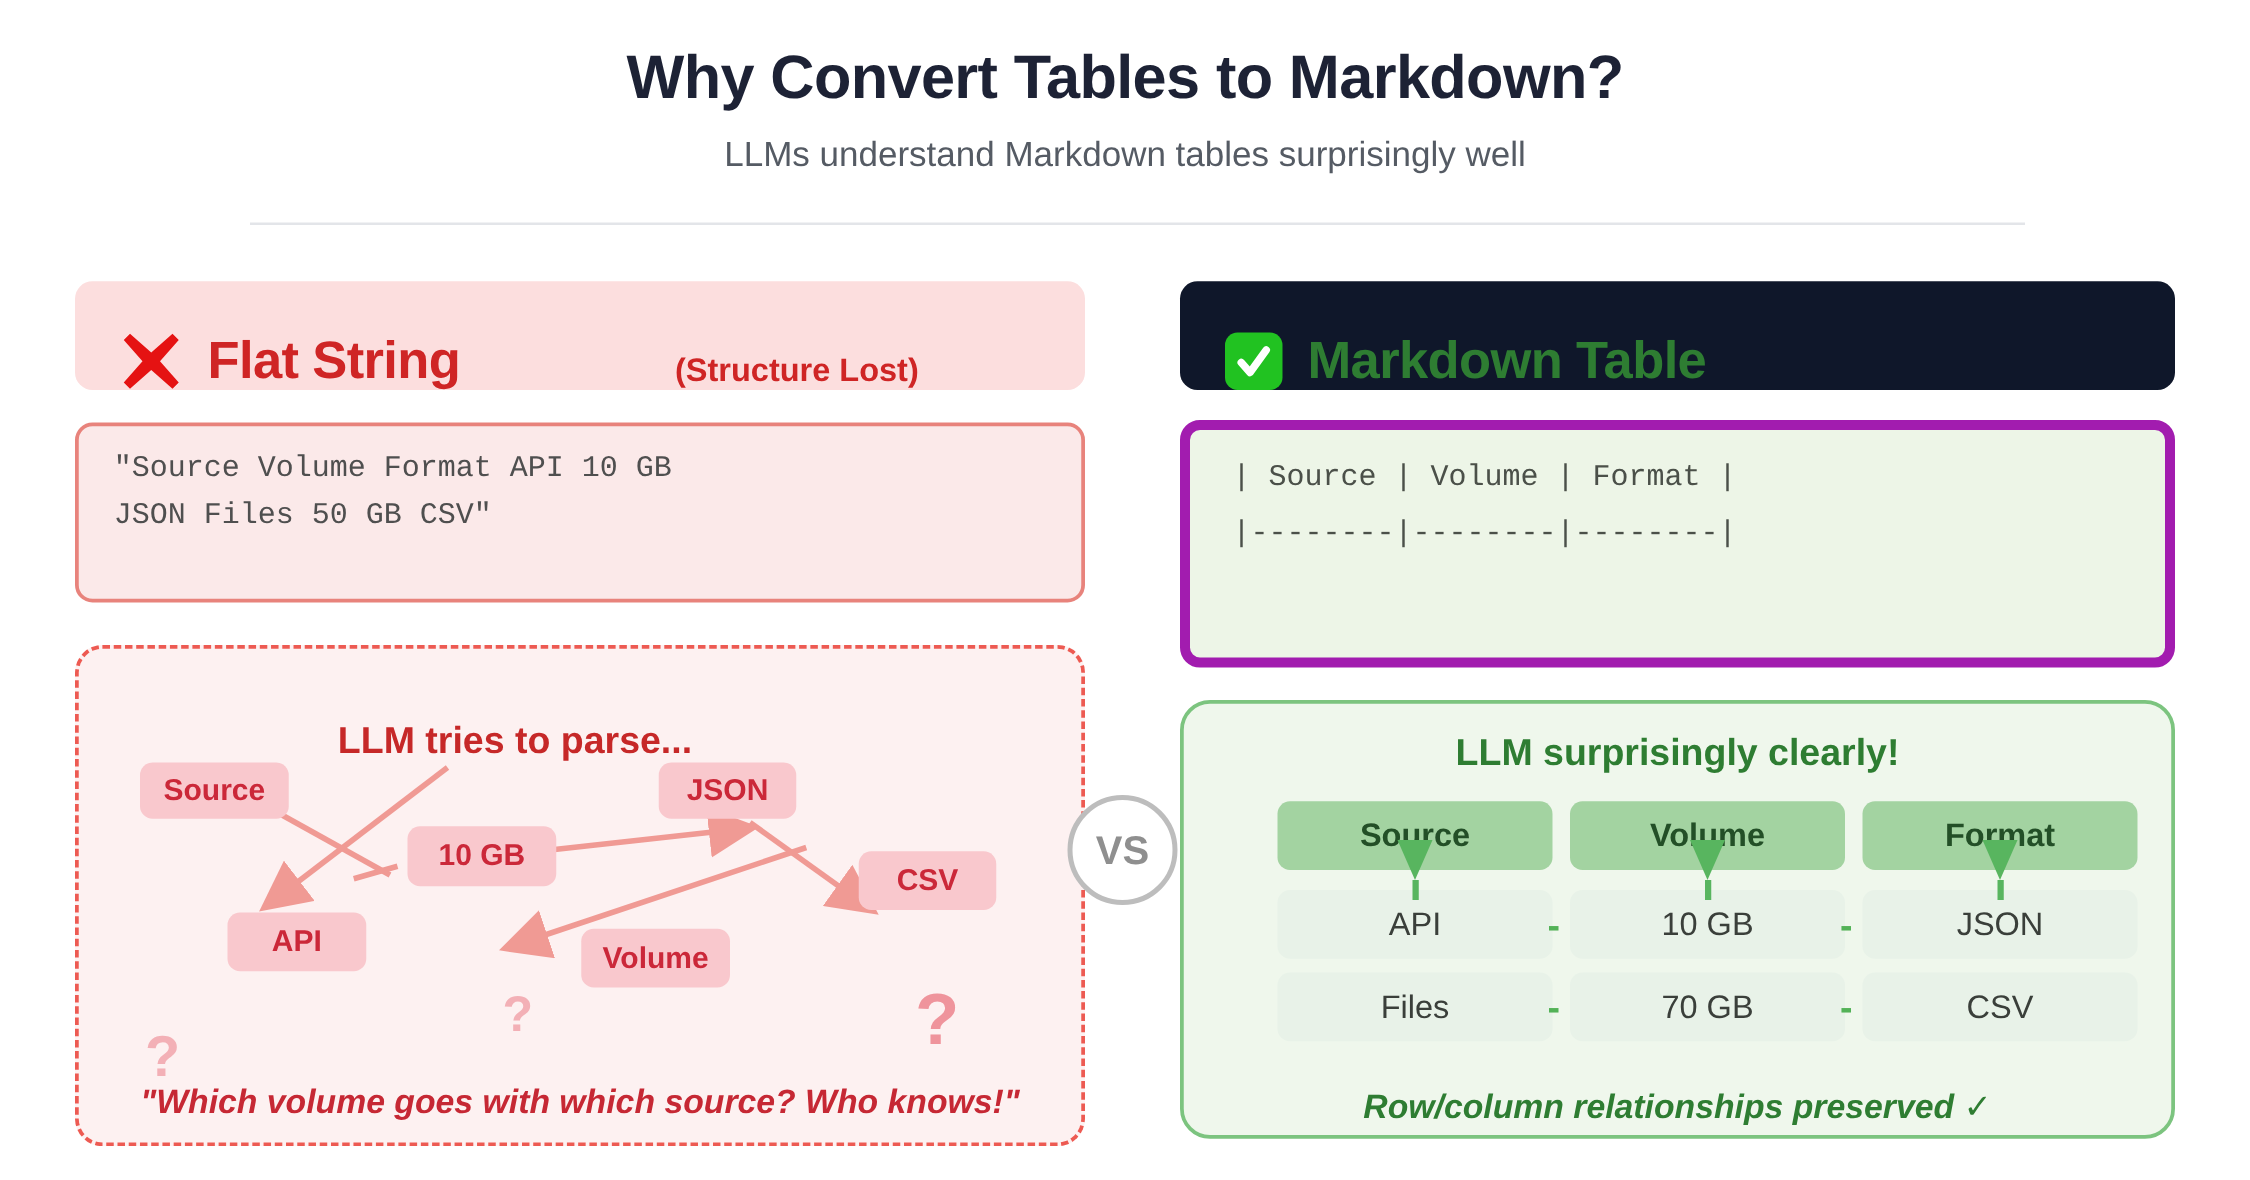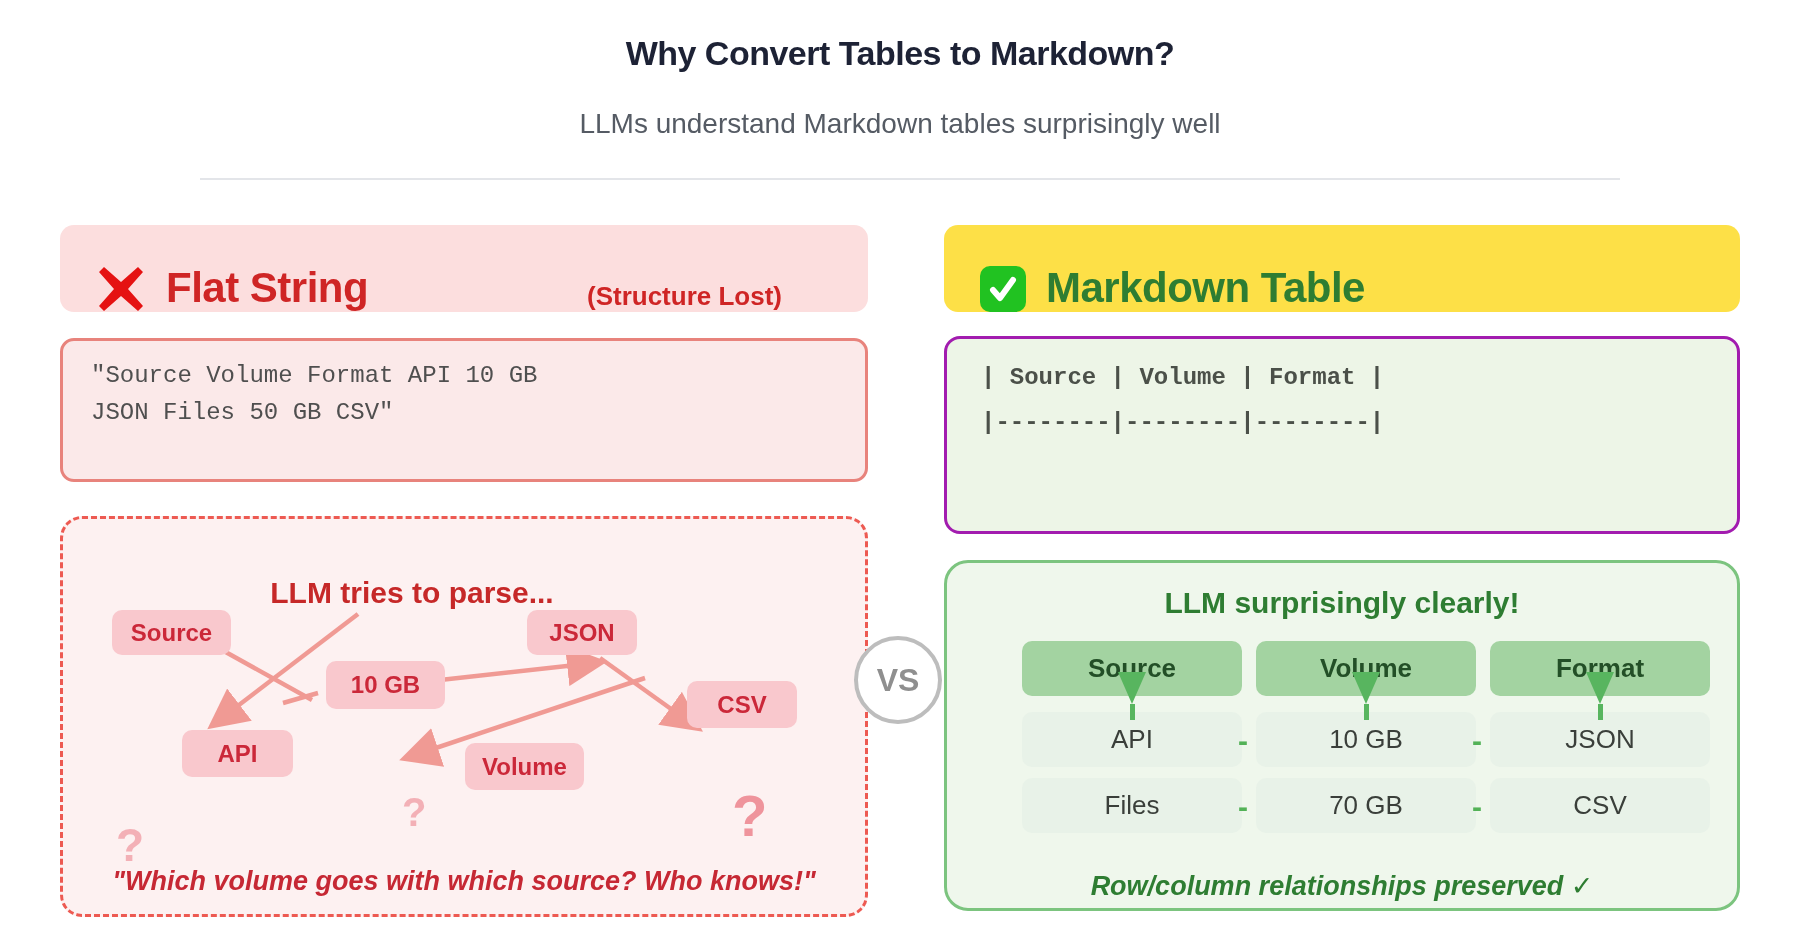--- a/index.html
+++ b/index.html
@@ -1,31 +1,31 @@
 <!DOCTYPE html>
 <html><head>
 <meta charset="utf-8">
 <style>
   html,body{margin:0;padding:0;background:#ffffff;}
   body{width:1800px;height:944px;position:relative;overflow:hidden;
        font-family:"Liberation Sans","DejaVu Sans",sans-serif;-webkit-font-smoothing:antialiased;}
   .abs{position:absolute;}
   
-  .page-title{left:0;top:34px;width:1800px;text-align:center;font-size:34px;font-weight:700;
+  .page-title{left:0;top:34px;width:1800px;text-align:center;font-size:49px;font-weight:700;
               letter-spacing:-0.5px;color:#1d2235;}
   .page-subtitle{left:0;top:108px;width:1800px;text-align:center;font-size:28px;color:#555b64;}
   .divider{left:200px;top:178px;width:1420px;height:0;border-top:2px solid #e3e5e9;}
   
   .hdr-box{height:87px;border-radius:14px;display:flex;align-items:flex-end;}
   .hdr-title{font-size:42px;font-weight:700;letter-spacing:-0.5px;}
   .hdr-note{font-size:26px;font-weight:700;}
   
   .red-hdr{left:60px;top:225px;width:808px;background:#fcdede;}
   .red-hdr .hdr-title{color:#cf2525;margin-left:22px;}
-  .red-hdr .hdr-note{color:#cf2525;position:absolute;left:480px;margin-left:47px;}
+  .red-hdr .hdr-note{color:#cf2525;position:absolute;left:480px;}
   .x-icon{width:46px;height:46px;margin-left:38px;flex:0 0 auto;}
   .red-code{left:60px;top:338px;width:808px;height:144px;background:#fbe9e9;
             border:3px solid #e8837c;border-radius:14px;box-sizing:border-box;padding:16px 0 0 28px;}
   .code-line{font-family:"Liberation Mono","DejaVu Sans Mono",monospace;font-size:24px;
              line-height:37px;color:#4f4f4f;white-space:pre;}
   .red-code .code-caption{font-size:22px;font-style:italic;color:#8e8e8e;margin-top:12px;}
   .dashed-box{left:60px;top:516px;width:808px;height:401px;border:3px dashed #ed5a52;
               border-radius:22px;background:#fdf1f1;box-sizing:border-box;}
   .parse-title{left:60px;top:576px;width:704px;text-align:center;font-size:30px;font-weight:700;color:#c62828;}
   .node{position:absolute;background:#f9c8cd;border-radius:10px;display:flex;align-items:center;
@@ -37,27 +37,27 @@
   .n-api   {left:182px;top:730px;width:111px;height:47px;}
   .n-volume{left:465px;top:743px;width:119px;height:47px;}
   .chaos-svg{left:60px;top:516px;width:808px;height:401px;z-index:2;}
   .qmark{position:absolute;font-weight:700;color:#f3b0b6;z-index:3;}
   .q1{left:116px;top:818px;font-size:46px;}
   .q2{left:402px;top:790px;font-size:40px;}
   .q3{left:732px;top:782px;font-size:58px;color:#ef949c;}
   .parse-quote{left:60px;top:866px;width:808px;text-align:center;font-size:27px;font-weight:700;
                font-style:italic;color:#c62834;z-index:3;}
   
-  .green-hdr{left:944px;top:225px;width:796px;background:#fde047;}
+  .green-hdr{left:944px;top:225px;width:796px;background:#0f172a;}
   .green-hdr .hdr-title{color:#2e7d32;margin-left:20px;}
   .green-hdr .hdr-note{color:#2e7d32;position:absolute;left:498px;}
   .check-icon{width:46px;height:46px;margin-left:36px;flex:0 0 auto;border-radius:10px;
               background:#21c221;display:flex;align-items:center;justify-content:center;}
   .green-code{left:944px;top:336px;width:796px;height:198px;background:#edf5e7;
-              border:3px solid #a21caf;border-radius:16px;box-sizing:border-box;padding:16px 0 0 34px;font-weight:bold;}
+              border:8px solid #a21caf;border-radius:16px;box-sizing:border-box;padding:16px 0 0 34px;}
   .green-code .code-line{line-height:45px;color:#4b5049;}
   .table-panel{left:944px;top:560px;width:796px;height:351px;background:#eff7ec;
                border:3px solid #7cc47f;border-radius:24px;box-sizing:border-box;}
   .table-title{left:944px;top:586px;width:796px;text-align:center;font-size:30px;font-weight:700;color:#2e7d32;}
   .gcell{position:absolute;width:220px;height:55px;border-radius:10px;display:flex;
          align-items:center;justify-content:center;}
   .gcell.head{background:#a3d3a1;font-size:26px;font-weight:700;color:#234f27;}
   .gcell.body{background:#e8f2e8;font-size:26px;color:#3a3f3a;}
   .c1{left:1022px;} .c2{left:1256px;} .c3{left:1490px;}
   .rh{top:641px;} .r1{top:712px;} .r2{top:778px;}

